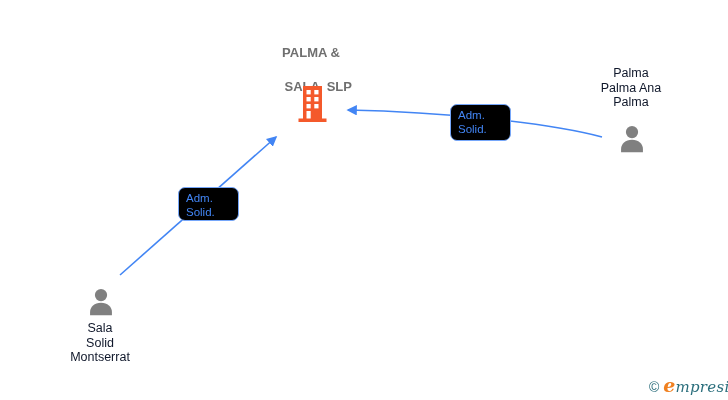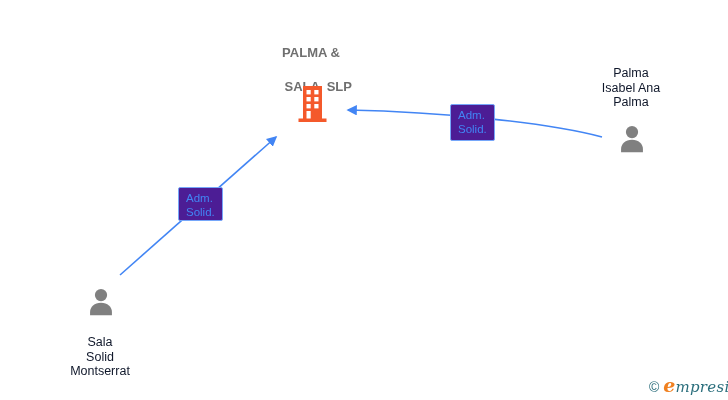--- a/index.html
+++ b/index.html
@@ -15,30 +15,30 @@
     text-align:center;font-size:13px;font-weight:bold;color:#6f6f6f;
     line-height:17px;white-space:pre;
   }
   .building-wrap{position:absolute;left:297px;top:85px;width:31px;height:38px;}
 
   
   .person-label{
     position:absolute;text-align:center;font-size:12.5px;color:#0f172a;line-height:14.5px;
   }
   .person-label.right{left:571px;top:66px;width:120px;}
-  .person-label.left{left:40px;top:335px;width:120px;}
+  .person-label.left{left:40px;top:321px;width:120px;}
   .person-icon-wrap{position:absolute;width:32px;height:32px;}
   .person-icon-wrap.right{left:616px;top:123px;}
   .person-icon-wrap.left{left:85px;top:286px;}
 
   
   .edge-label{
-    position:absolute;background:#4c1d95;border:1.5px solid #76a7fa;border-radius:2px;
+    position:absolute;background:#000000;border:1.5px solid #76a7fa;border-radius:7px;
     color:#4285f4;font-size:11.5px;line-height:14px;padding:3px 0 2px 7px;
-    box-sizing:border-box;width:45px;
+    box-sizing:border-box;width:61px;
   }
   .edge-label.left-edge{left:178px;top:187px;height:34px;}
   .edge-label.right-edge{left:450px;top:104px;height:37px;}
   .edge-label div{white-space:nowrap;}
 
   
   .footer-logo{
     position:absolute;left:649px;top:374px;display:flex;align-items:baseline;
     font-family:"DejaVu Serif", serif;
   }
@@ -72,21 +72,21 @@
       <rect x="17.3" y="5" width="4.2" height="4.4" fill="#ffffff"></rect>
       <rect x="9.5" y="12" width="4.2" height="4.4" fill="#ffffff"></rect>
       <rect x="17.3" y="12" width="4.2" height="4.4" fill="#ffffff"></rect>
       <rect x="9.5" y="19" width="4.2" height="4.4" fill="#ffffff"></rect>
       <rect x="17.3" y="19" width="4.2" height="4.4" fill="#ffffff"></rect>
       <rect x="9.5" y="26" width="4.2" height="7.5" fill="#ffffff"></rect>
     </svg>
   </div>
 
   <div class="person-label right"><span>Palma</span><br>
-    <span>Isabel Ana</span><br>
+    <span>Palma Ana</span><br>
     <span>Palma</span>
   </div>
   <div class="person-icon-wrap right">
     <svg width="32" height="32" viewBox="0 0 24 24" xmlns="http://www.w3.org/2000/svg">
       <circle cx="12" cy="6.8" r="4.6" fill="#808080"></circle>
       <path d="M12,12.6 C7.1,12.6 3.8,15.7 3.8,19.5 L3.8,22 L20.2,22 L20.2,19.5 C20.2,15.7 16.9,12.6 12,12.6 Z" fill="#808080"></path>
     </svg>
   </div>
 
   <div class="person-icon-wrap left">

